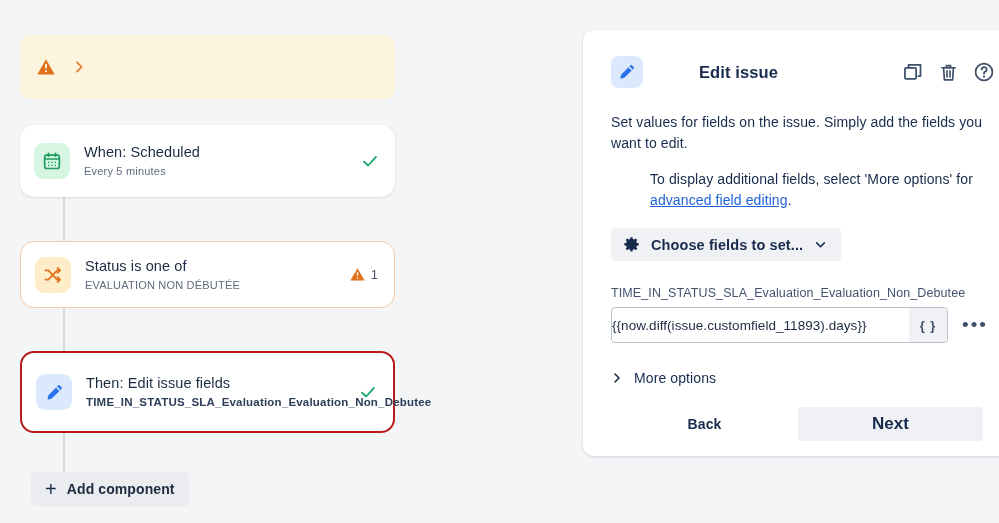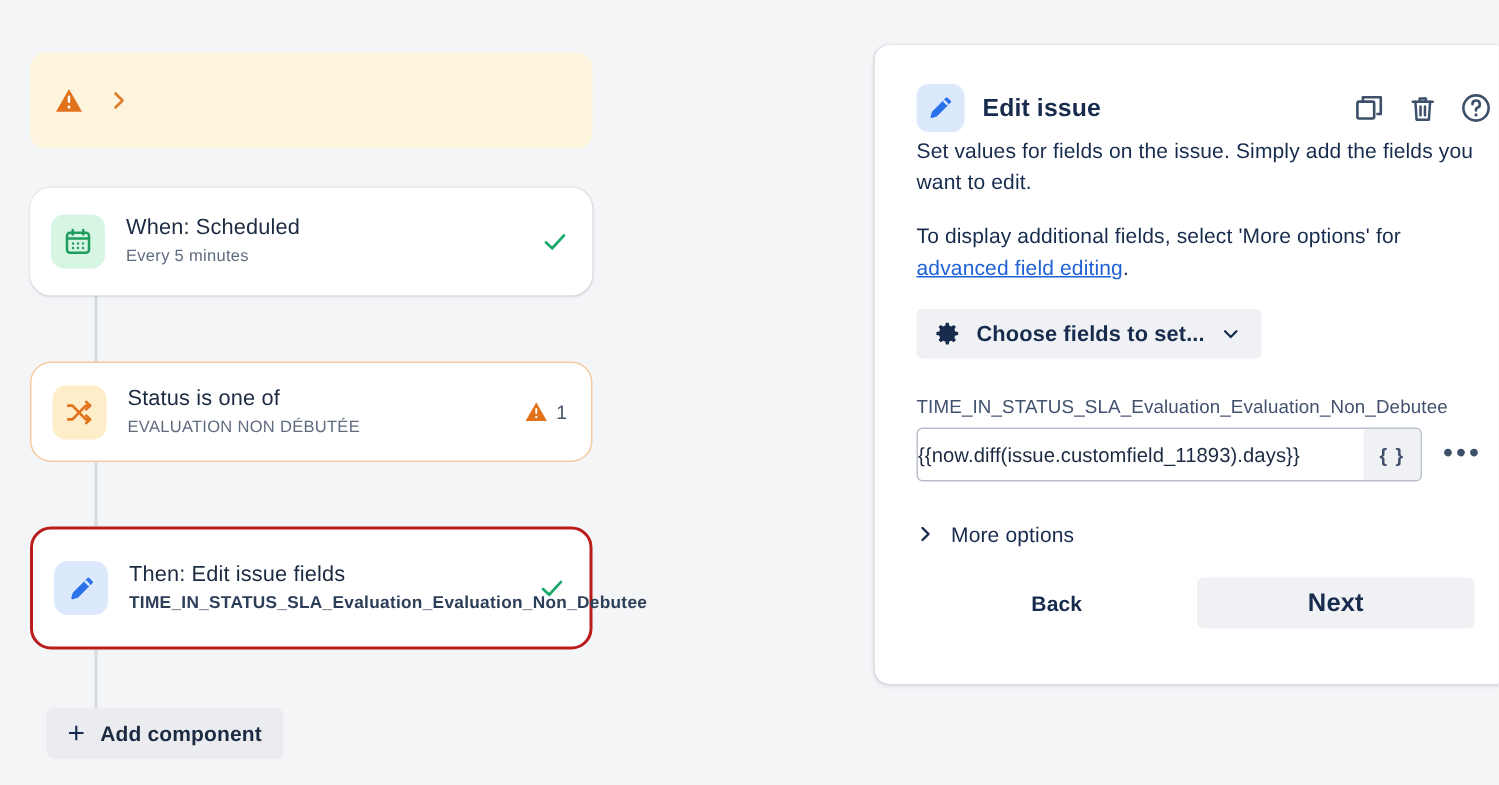--- a/index.html
+++ b/index.html
@@ -86,39 +86,39 @@
 
   
   .panel {
     position: absolute; left: 583px; top: 30px;
     width: 440px; height: 426px;
     background: #ffffff;
     border-radius: 10px;
     box-shadow: 0 1px 3px rgba(9,30,66,.13), 0 0 1px rgba(9,30,66,.16);
     padding: 26px 28px 0 28px;
   }
-  .panel-head { display: flex; align-items: center; }
+  .panel-head { display: flex; align-items: center; gap: 44px; }
   .panel-head-icon {
     width: 32px; height: 32px; border-radius: 8px; background: #dce9fd;
     display: flex; align-items: center; justify-content: center;
     margin-right: 12px; flex: 0 0 32px;
   }
   .panel-title {
     font-size: 16.5px; font-weight: bold; color: #172b4d; letter-spacing: .1px;
     flex: 1 1 auto;
   }
   .panel-actions { display: flex; align-items: center; gap: 14px; color: #3d4f69; }
   .panel-actions > span { display: flex; align-items: center; justify-content: center; }
 
   .panel-desc {
-    margin-top: 2px;
+    margin-top: 24px;
     font-size: 14px; line-height: 21px; color: #172b4d; letter-spacing: .1px;
     max-width: 372px;
   }
-  .panel-desc2 { margin-top: 15px; }
+  .panel-desc2 { margin-top: 15px; margin-left: 39px; }
   .link { color: #1f62d6; text-decoration: underline; }
 
   .choose-fields {
     margin-top: 17px; display: inline-flex; align-items: center;
     height: 33px; padding: 0 14px 0 12px; gap: 11px;
     background: #f0f1f4; border-radius: 4px;
     font-size: 14.5px; font-weight: bold; color: #172b4d; letter-spacing: .1px;
   }
 
   .field-label {

